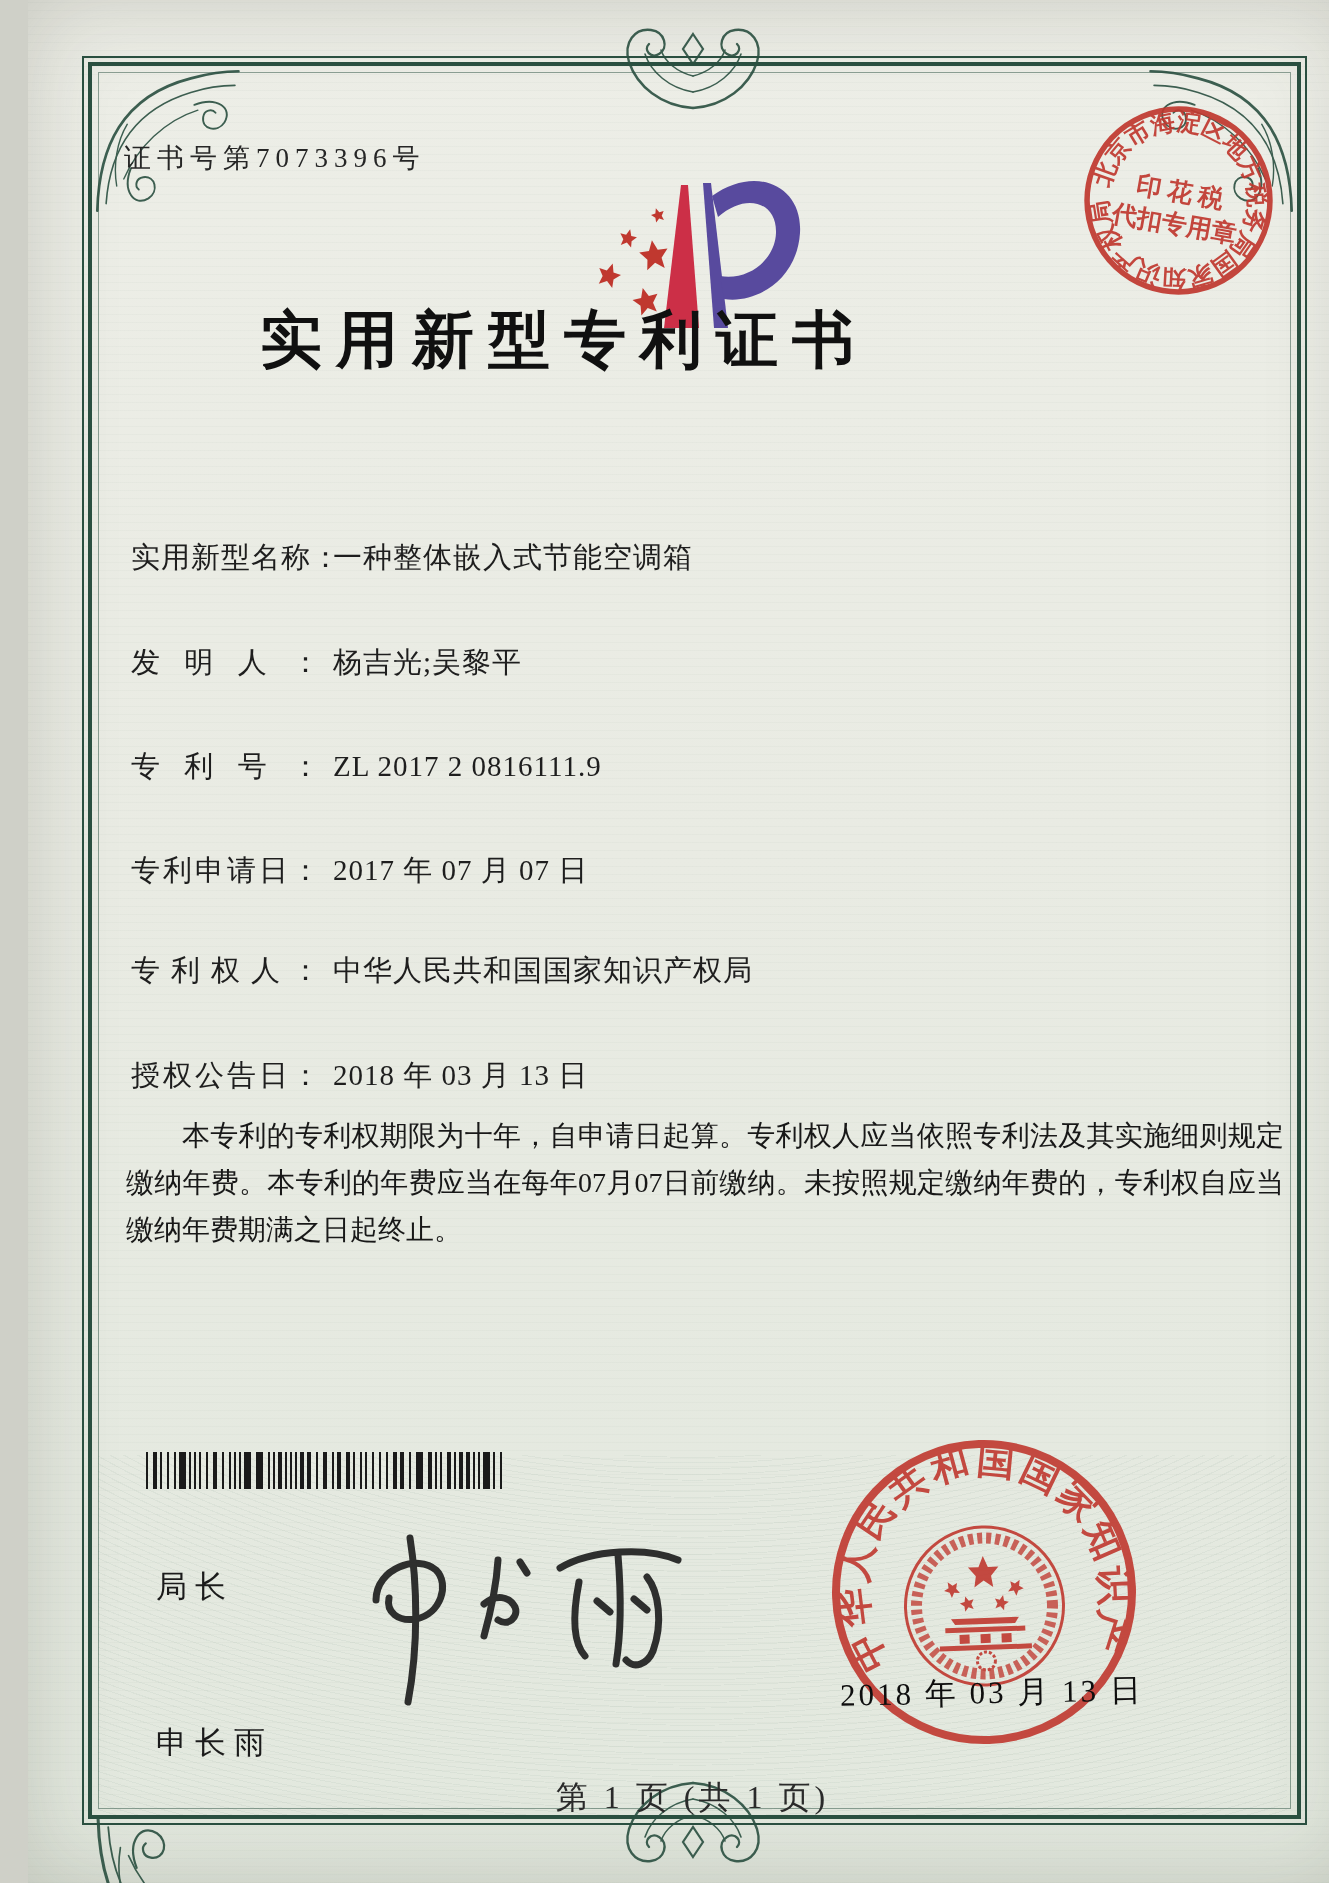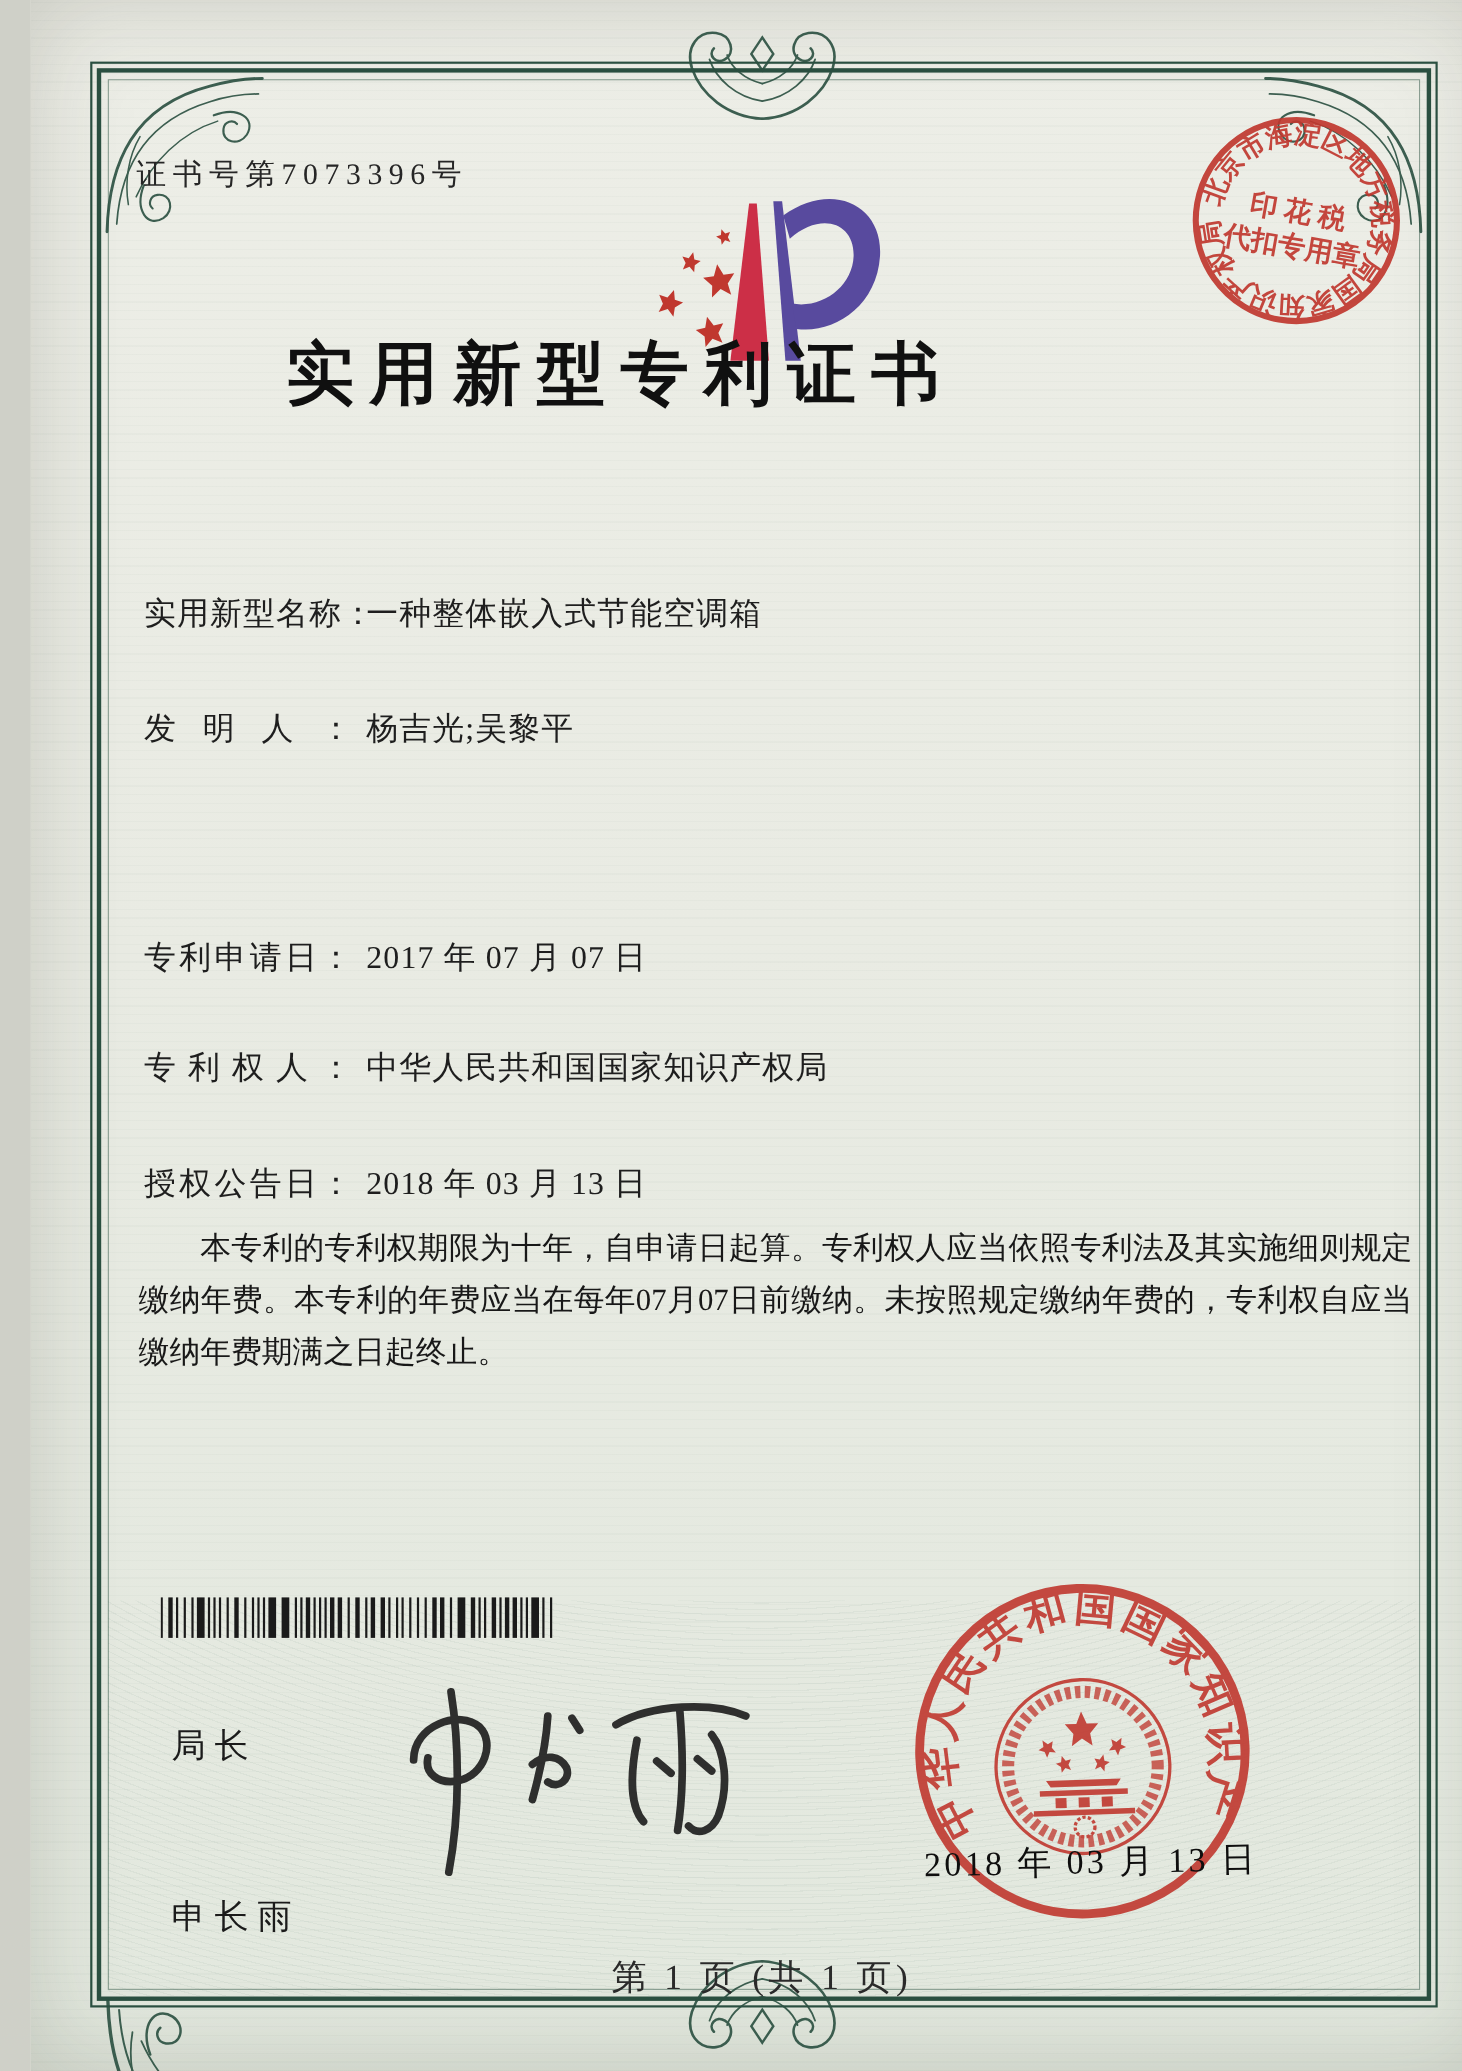--- a/index.html
+++ b/index.html
@@ -136,20 +136,21 @@
     <circle r="91" class="red-stroke" stroke-width="5.5"></circle>
     <text font-size="24"><textPath href="#taxRing" textLength="428" lengthAdjust="spacing">北京市海淀区地方税务局国家知识产权局</textPath></text>
     <text x="0" y="0" font-size="25" text-anchor="middle">印 花 税</text>
     <text x="0" y="32" font-size="25" text-anchor="middle">代扣专用章</text>
   </svg>
 
   <div class="title">实用新型专利证书</div>
 
   <div class="field" style="top:643px"><span class="lbl">发明人：</span><span class="val">杨吉光;吴黎平</span></div>
   <div class="field" style="top:538px"><span class="lbl">实用新型名称：</span><span class="val">一种整体嵌入式节能空调箱</span></div>
+  <div class="field" style="top:747px"><span class="lbl">专利号：</span><span class="val">ZL 2017 2 0816111.9</span></div>
   <div class="field" style="top:851px"><span class="lbl">专利申请日：</span><span class="val">2017 年 07 月 07 日</span></div>
   <div class="field" style="top:951px"><span class="lbl">专利权人：</span><span class="val">中华人民共和国国家知识产权局</span></div>
   <div class="field" style="top:1056px"><span class="lbl">授权公告日：</span><span class="val">2018 年 03 月 13 日</span></div>
 
   <div class="body-text">
     <p>本专利的专利权期限为十年，自申请日起算。专利权人应当依照专利法及其实施细则规定缴纳年费。本专利的年费应当在每年07月07日前缴纳。未按照规定缴纳年费的，专利权自应当缴纳年费期满之日起终止。</p>
   </div>
 
   <div class="barcode">
       <div class="bar" style="left:0px;width:2px"></div>

